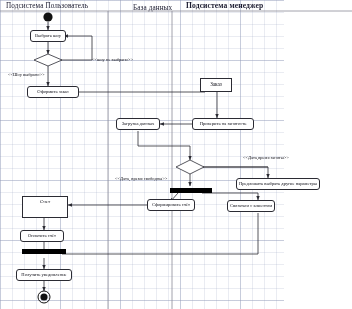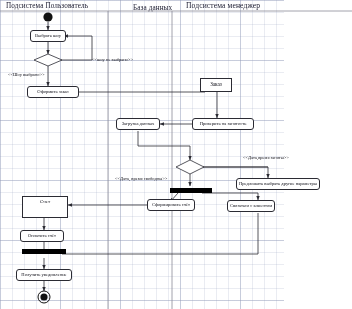--- a/index.html
+++ b/index.html
@@ -127,21 +127,21 @@
     <polygon points="190,160 204,167 190,174 176,167" fill="#ffffff" stroke="#2b2b33" stroke-width="0.8"></polygon>
 
     <circle cx="48" cy="17" r="4.6" fill="#111111"></circle>
 
     <circle cx="44" cy="297" r="6" fill="none" stroke="#111111" stroke-width="1"></circle>
     <circle cx="44" cy="297" r="3.6" fill="#111111"></circle>
   </svg>
 
   <div class="lane-title" style="left:6px;top:2px;">Подсистема Пользователь</div>
   <div class="lane-title" style="left:124px;top:4px;padding-left:9px;">База данных</div>
-  <div class="lane-title" style="left:186px;top:1px;font-size:7.6px;">Подсистема менеджер</div>
+  <div class="lane-title" style="left:186px;top:1px;font-size:7.6px;font-weight:bold;">Подсистема менеджер</div>
 
   <div class="node action" style="left:30px;top:30px;width:36px;height:12px;">Выбрать шоу</div>
 
   <div class="node action" style="left:27px;top:86px;width:52px;height:12px;">Оформить заказ</div>
 
   <div class="node object" style="left:200px;top:78px;width:32px;height:14px;">Заказ</div>
 
   <div class="node action" style="left:116px;top:118px;width:44px;height:12px;">Загрузка данных</div>
 
   <div class="node action" style="left:192px;top:118px;width:62px;height:12px;">Проверить на занятость</div>

